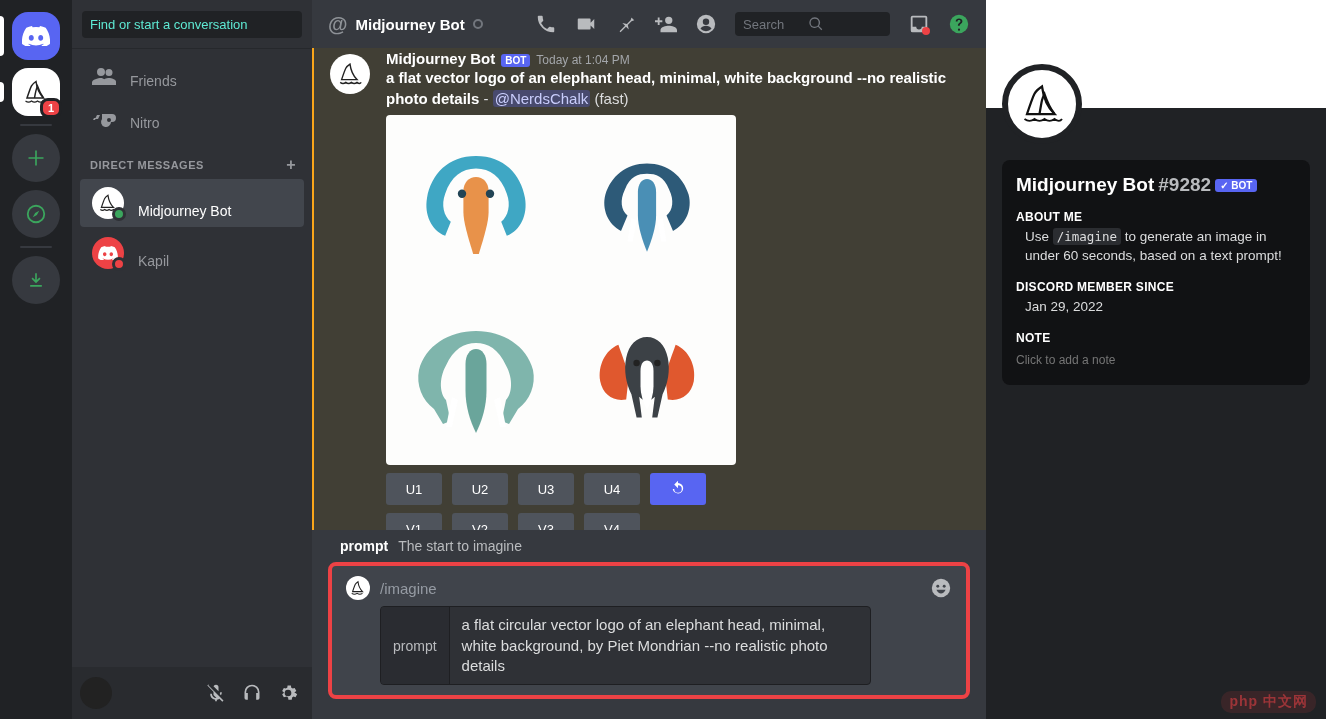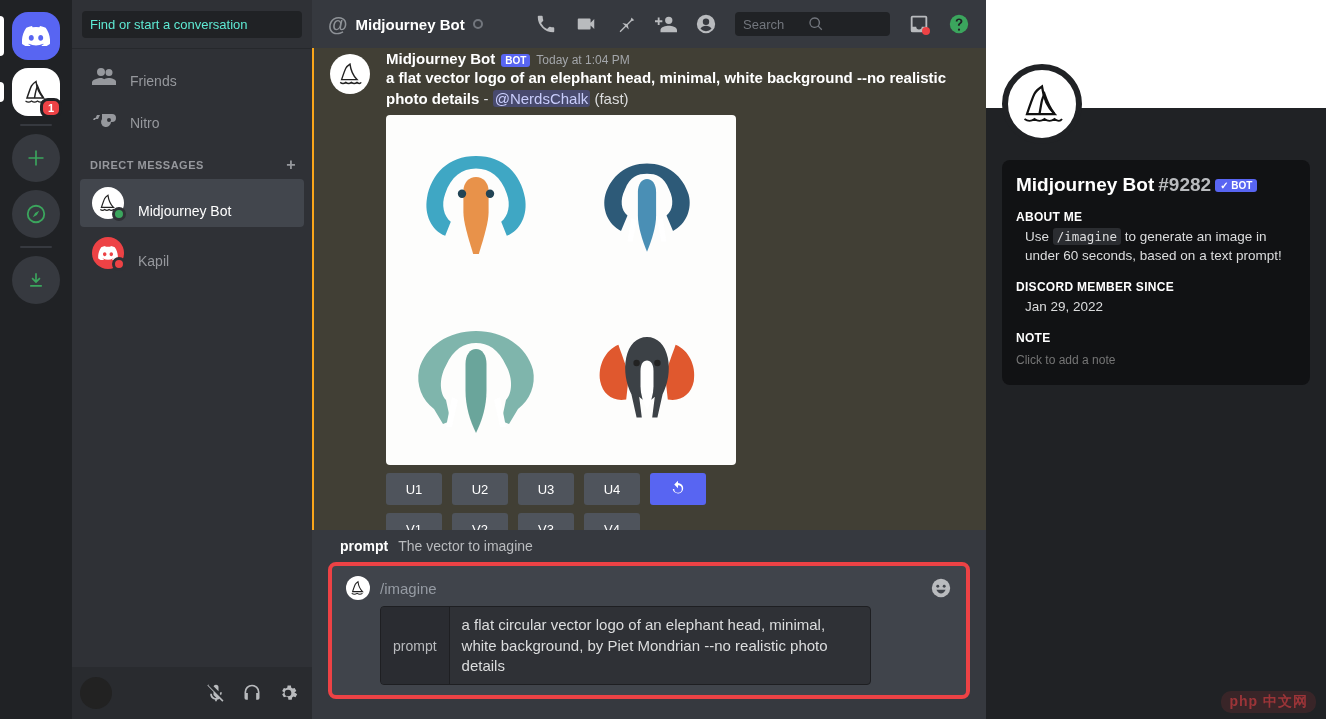--- a/index.html
+++ b/index.html
@@ -310,21 +310,21 @@
             <button class="mj-btn">V3</button>
             <button class="mj-btn">V4</button>
           </div>
         </div>
       </div>
     </div>
 
     <div class="input-zone">
       <div class="prompt-hint">
         <b>prompt</b>
-        <span>The vector to imagine</span>
+        <span>The start to imagine</span>
       </div>
       <div class="input-wrap">
         <div class="input-line1">
           <div class="input-av">
             <svg width="18" height="18" viewBox="0 0 40 40" fill="none" stroke="#222" stroke-width="2.4">
                 <path d="M8 28 C14 10 14 10 20 6 C21 14 24 22 30 28 Z"></path>
                 <path d="M6 32 Q12 36 18 32 Q24 36 30 32"></path>
               </svg>
           </div>
           <span class="cmd-text">/imagine</span>

